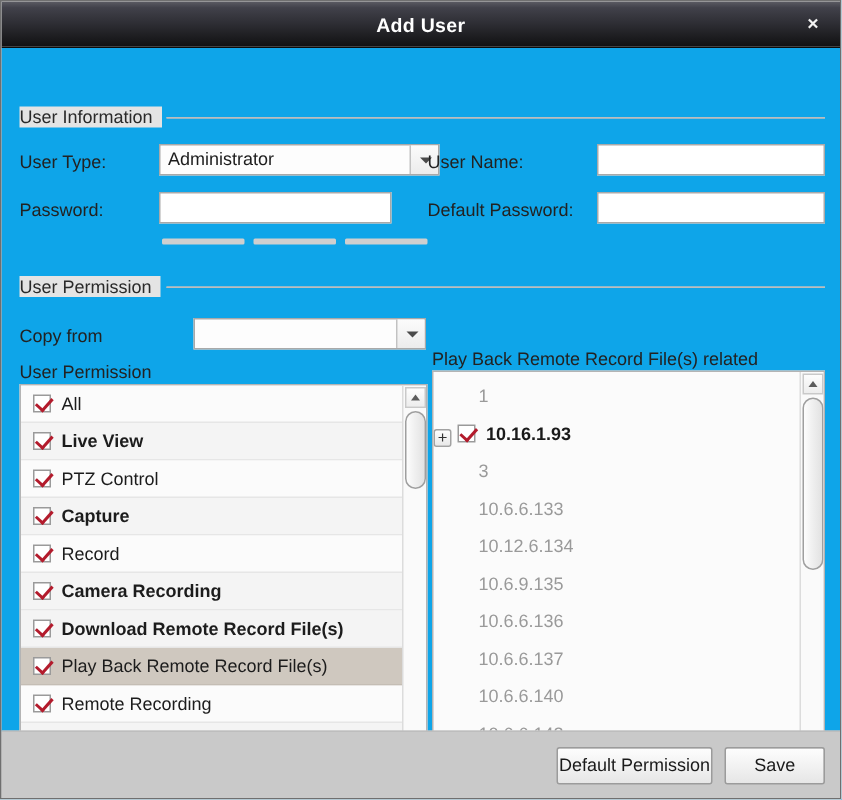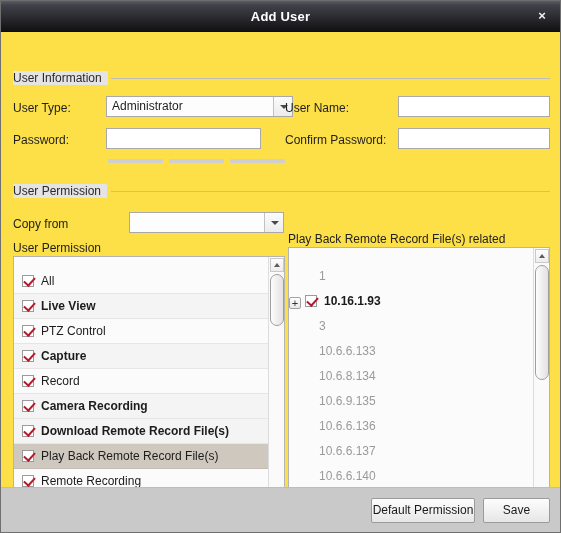--- a/index.html
+++ b/index.html
@@ -51,21 +51,21 @@
     color: #f2f2f2;
     font-size: 13px;
     font-weight: bold;
     cursor: pointer;
   }
 
   
   .body {
     position: relative;
     height: 456px;
-    background: #fde047;
+    background: #0ea5e9;
     padding: 12px;
   }
 
   
   .grp-label {
     position: absolute;
     font-size: 12px;
     color: #2a2a2a;
     background: #e4e4e4;
     padding-right: 6px;
@@ -134,21 +134,20 @@
   .panel {
     position: absolute;
     background: #fbfbfb;
     border: 1px solid #b4b4b4;
     overflow: hidden;
   }
   .plist {
     position: absolute;
     left: 0; top: 0; right: 16px; bottom: 0;
     overflow: hidden;
-    margin-top: 12px;
   }
   .prow {
     position: relative;
     height: 25px;
     line-height: 25px;
     border-bottom: 1px solid #e6e6e6;
     padding-left: 8px;
     white-space: nowrap;
     font-size: 12px;
     color: #1c1c1c;
@@ -282,21 +281,21 @@
       <span class="cval">Administrator</span>
       <span class="carrow"></span>
     </div>
 
     <div class="flabel" style="left:284px; top:68px;">User Name:</div>
     <input class="tinput" style="left: 397px; top: 64px; width: 152px;" type="text" placeholder="">
 
     <div class="flabel" style="left:12px; top:100px;">Password:</div>
     <input class="tinput" style="left: 105px; top: 96px; width: 155px;" type="password" placeholder="">
 
-    <div class="flabel" style="left:284px; top:100px;">Confirm Password:</div>
+    <div class="flabel" style="left:284px; top:100px;">Default Password:</div>
     <input class="tinput" style="left: 397px; top: 96px; width: 152px;" type="password" placeholder="">
 
     <div class="pwbar" style="left:107px; top:127px; width:55px;"></div>
     <div class="pwbar" style="left:168px; top:127px; width:55px;"></div>
     <div class="pwbar" style="left:229px; top:127px; width:55px;"></div>
 
     <div class="grp-label" style="left:12px; top:152px;">User Permission</div>
     <div class="grp-rule" style="left:110px; top:159px; width:439px;"></div>
 
     <div class="flabel" style="left:12px; top:184px;">Copy from</div>
@@ -327,21 +326,21 @@
         <div class="sbtn down"></div>
       </div>
     </div>
 
     <div class="panel" style="left:287px; top:215px; width:262px; height:262px;">
       <div class="plist" id="device-tree" style="padding-top:4px;">
           <div class="trow"><span class="tindent"></span><span style="display: inline-block; width: 8px;"></span><span class="tlabel">1</span></div>
           <div class="trow active"><span class="expander">+</span><span class="cbox checked"></span><span class="tlabel">10.16.1.93</span></div>
           <div class="trow"><span class="tindent"></span><span style="display: inline-block; width: 8px;"></span><span class="tlabel">3</span></div>
           <div class="trow"><span class="tindent"></span><span style="display: inline-block; width: 8px;"></span><span class="tlabel">10.6.6.133</span></div>
-          <div class="trow"><span class="tindent"></span><span style="display: inline-block; width: 8px;"></span><span class="tlabel">10.6.8.134</span></div>
+          <div class="trow"><span class="tindent"></span><span style="display: inline-block; width: 8px;"></span><span class="tlabel">10.12.6.134</span></div>
           <div class="trow"><span class="tindent"></span><span style="display: inline-block; width: 8px;"></span><span class="tlabel">10.6.9.135</span></div>
           <div class="trow"><span class="tindent"></span><span style="display: inline-block; width: 8px;"></span><span class="tlabel">10.6.6.136</span></div>
           <div class="trow"><span class="tindent"></span><span style="display: inline-block; width: 8px;"></span><span class="tlabel">10.6.6.137</span></div>
           <div class="trow"><span class="tindent"></span><span style="display: inline-block; width: 8px;"></span><span class="tlabel">10.6.6.140</span></div>
           <div class="trow"><span class="tindent"></span><span style="display: inline-block; width: 8px;"></span><span class="tlabel">10.6.6.142</span></div>
         </div>
       <div class="sbar">
         <div class="sbtn up"></div>
         <div class="sthumb" style="top:17px; height:115px;"></div>
         <div class="sbtn down"></div>

